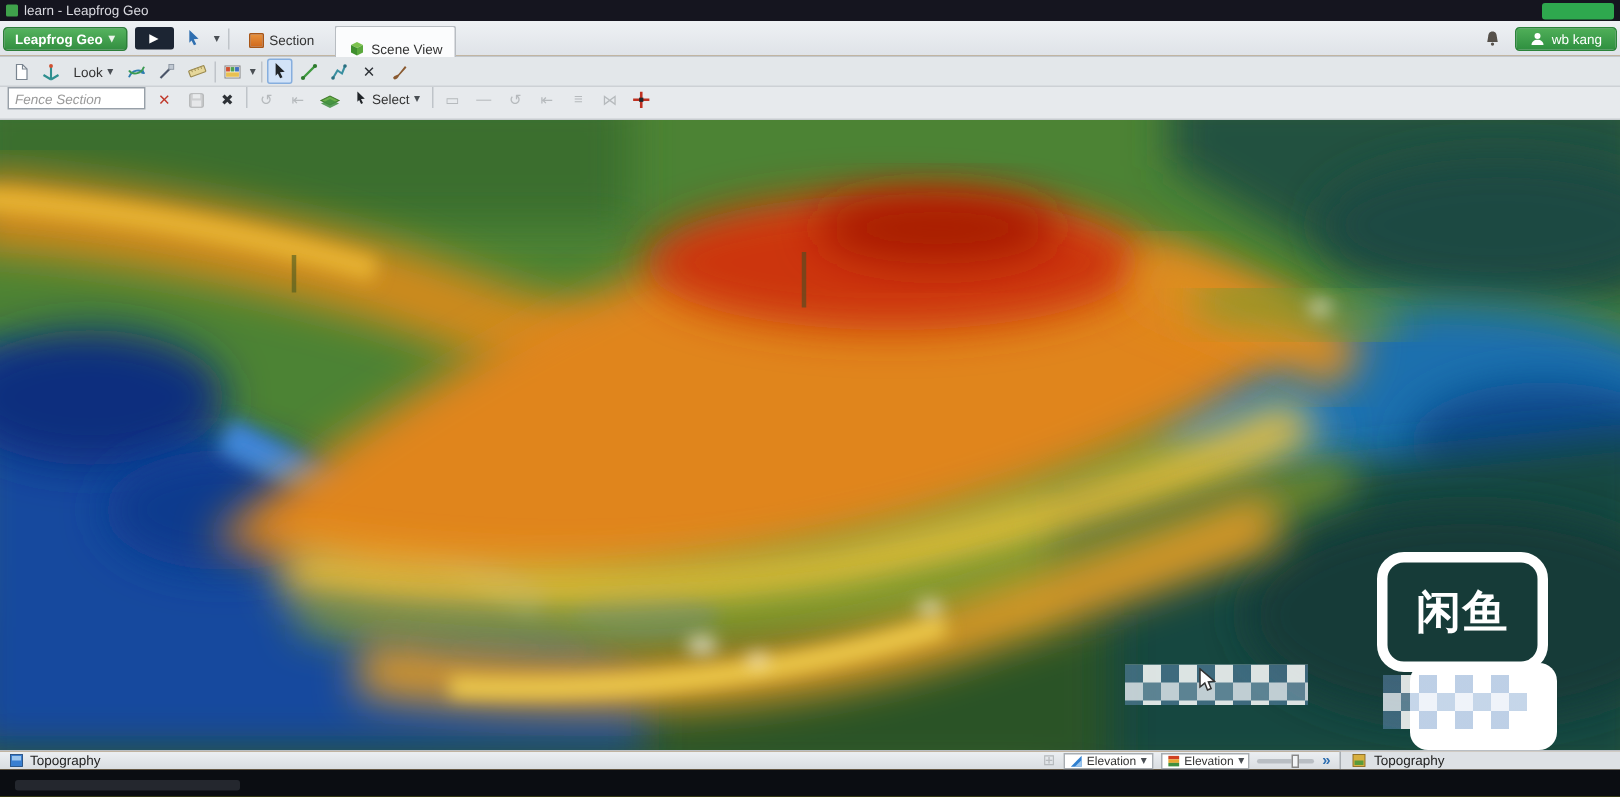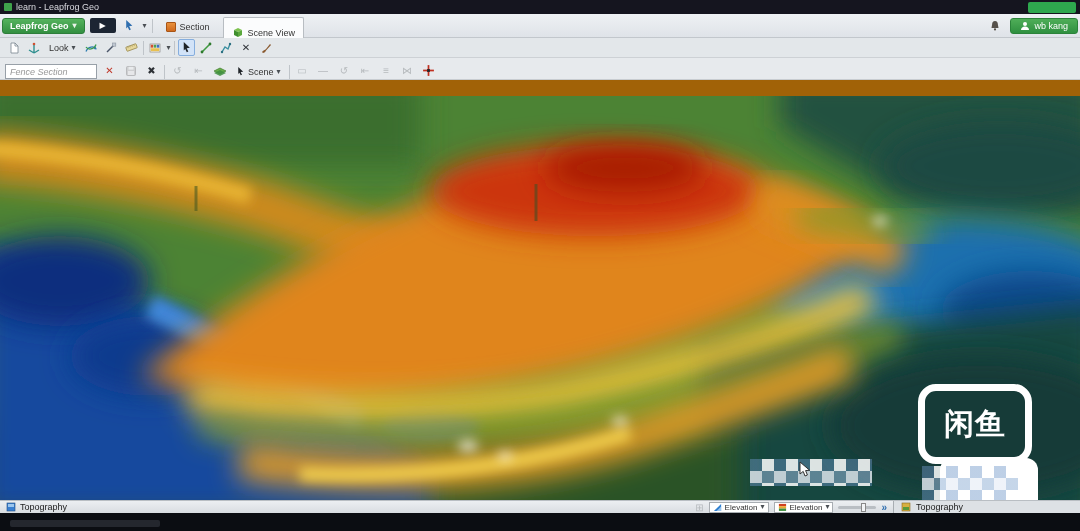--- a/index.html
+++ b/index.html
@@ -31,36 +31,36 @@
   .tab-ic-projects { width:10px; height:10px; border-radius:1px;
         background:linear-gradient(#e8913c,#d06a1e); border:1px solid #a85516; }
   .menubar-right { margin-left:auto; display:flex; align-items:center; gap:7px; }
   .user-pill { display:flex; align-items:center; gap:4px; background:linear-gradient(#4fae58,#2f9040);
                border:1px solid #2b833a; color:#fff; font-size:9px; padding:2px 9px; border-radius:3px; }
 
   
   .toolbar2 { position:absolute; top:38px; height:20px; width:100%; background:#e3e7ea;
               display:flex; align-items:center; gap:3px; padding:0 5px; border-bottom:1px solid #cdd1d5; }
   .toolbar3 { position:absolute; top:58px; height:22px; width:100%; background:#e7eaed;
-              display:flex; align-items:flex-end; gap:4px; padding:0 5px; border-bottom:1px solid #c8ccd0; }
+              display:flex; align-items:flex-start; gap:4px; padding:0 5px; border-bottom:1px solid #c8ccd0; }
   .ic { width:17px; height:17px; display:flex; align-items:center; justify-content:center; flex:0 0 auto; }
   .ic svg { display:block; }
   .glyph { font-size:10px; color:#3a3f44; }
   .dis { color:#b6babd; }
   .dim { filter:grayscale(1); opacity:.45; }
   .tool-label { font-size:9px; color:#333; display:flex; align-items:center; gap:3px; padding:2px 4px; }
   .active-tool { background:#d2e3f8; border:1px solid #86aede; border-radius:2px; }
   .fence-input { width:92px; height:15px; font-size:9px; color:#555; border:1px solid #98a0a8;
                  background:#fff; padding:0 4px; font-family:"Liberation Sans",sans-serif; }
   .fence-input::placeholder { color:#999; font-style:italic; }
   .red { color:#c0392b; }
   .dark { color:#2d3136; }
 
   
-  .viewport { position:absolute; top:96px; height:420px; width:100%; background:#3f7631; overflow:hidden; }
+  .viewport { position:absolute; top:80px; height:420px; width:100%; background:#3f7631; overflow:hidden; }
   .terrain { position:absolute; inset:0; width:100%; height:100%; }
 
   .wm-outline { position:absolute; left:918px; top:288px; width:114px; height:80px;
                 border:7px solid #fff; border-radius:18px; display:flex; align-items:center; justify-content:center;
                 color:#fff; font-weight:bold; font-size:30px; letter-spacing:1px; }
   .wm-solid { position:absolute; left:940px; top:362px; width:98px; height:58px; background:#fff; border-radius:12px; }
   .mosaic { position:absolute; background-size:24px 24px;
             background-image: conic-gradient(rgba(255,255,255,.85) 0 25%, rgba(150,180,215,.55) 0 50%,
                                rgba(235,240,248,.8) 0 75%, rgba(110,150,200,.45) 0); }
   .mosaic1 { left:750px; top:363px; width:122px; height:27px; }
@@ -241,21 +241,21 @@
     <span class="ic">
       <svg width="14" height="12" viewBox="0 0 14 12">
           <polygon points="1,6 7,3 13,6 7,9" fill="#69b04a" stroke="#3f7a2c" stroke-width="0.7"></polygon>
           <polygon points="1,8 7,5 13,8 7,11" fill="#3f8f3f" opacity="0.85"></polygon>
         </svg>
     </span>
     <div class="tool-label">
       <svg width="9" height="11" viewBox="0 0 12 14">
           <path d="M3 1 L9.6 7.4 L6.2 7.7 L8 11.3 L6.3 12.1 L4.6 8.6 L3 10.2 Z" fill="#202428"></path>
         </svg>
-      <span>Scene</span>
+      <span>Select</span>
       <span class="caret">▾</span>
     </div>
     <span class="vsep"></span>
     <span class="ic glyph dis">▭</span>
     <span class="ic glyph dis">—</span>
     <span class="ic glyph dis">↺</span>
     <span class="ic glyph dis">⇤</span>
     <span class="ic glyph dis">≡</span>
     <span class="ic glyph dis">⋈</span>
     <span class="ic">

